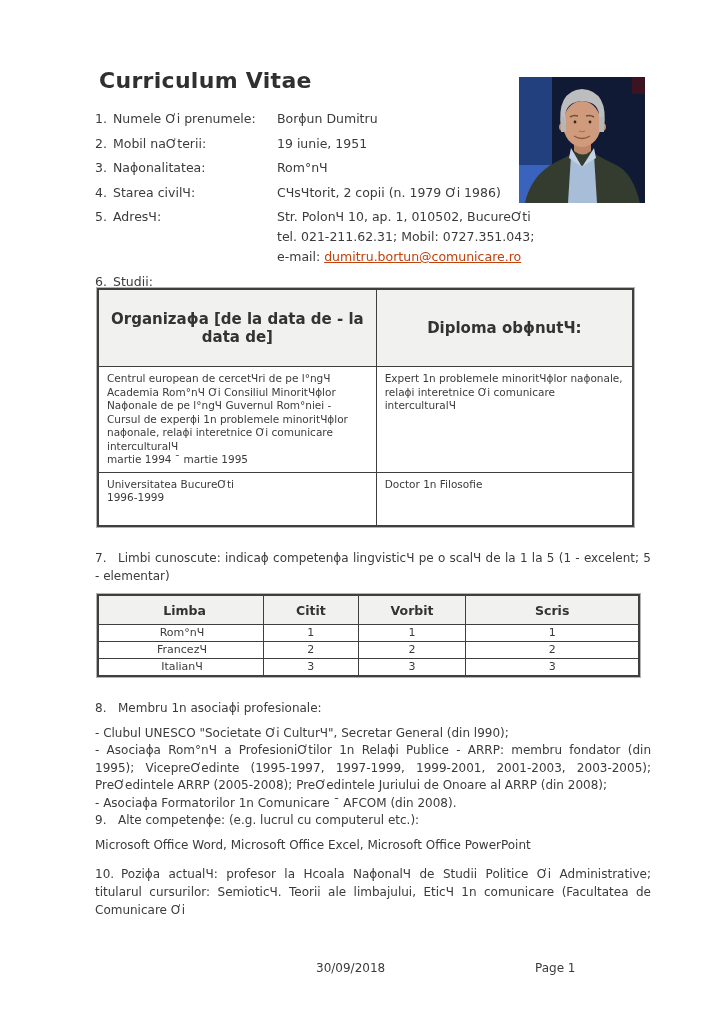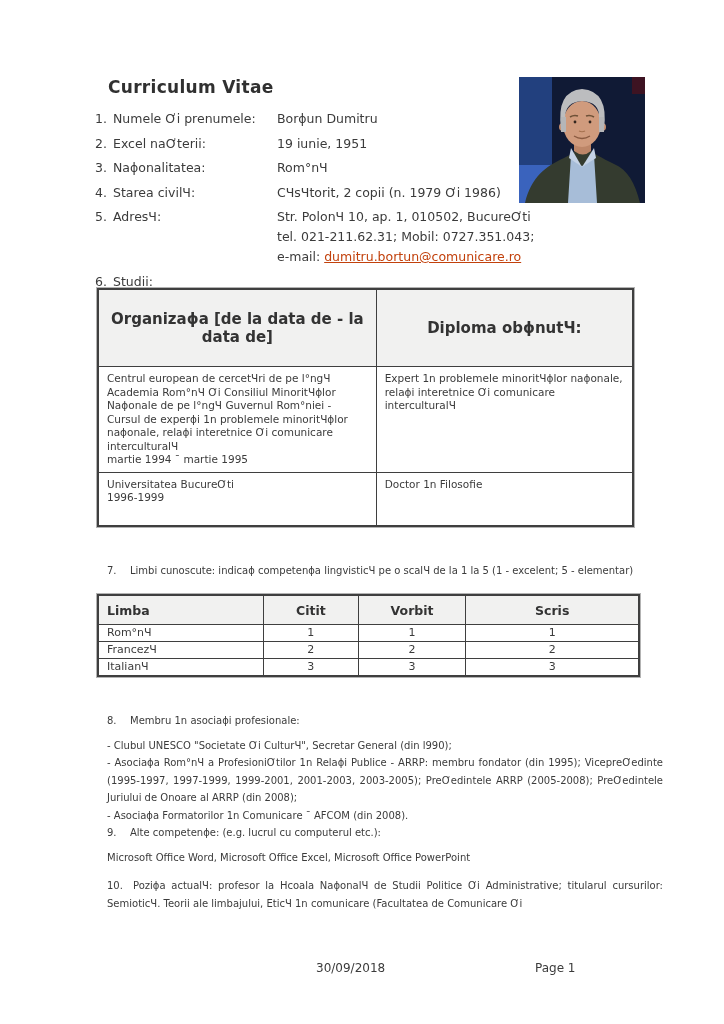--- a/index.html
+++ b/index.html
@@ -1,19 +1,19 @@
 <!DOCTYPE html>
 <html><head>
 <meta charset="utf-8">
 <style>
   html,body{margin:0;padding:0;background:#e9e9e9;}
   .page{position:relative;width:724px;height:1024px;background:#ffffff;margin:0 auto;
         font-family:"DejaVu Sans","Liberation Sans",sans-serif;color:#3b3b3b;overflow:hidden;}
 
-  .title{position:absolute;left:95px;top:64px;margin:13px;font-size:17px;font-weight:600;
+  .title{position:absolute;left:95px;top:64px;margin:4px;font-size:22px;font-weight:600;
          letter-spacing:.3px;color:#303030;}
 
   
   .info{position:absolute;left:95px;top:112px;width:470px;font-size:12.5px;line-height:13.5px;}
   .irow{display:flex;align-items:flex-start;margin-bottom:11px;}
   .num{width:18px;flex:0 0 18px;}
   .lbl{width:164px;flex:0 0 164px;}
   .val{flex:1;}
   .addr-line{margin-bottom:6.5px;}
   .addr-line:last-child{margin-bottom:0;}
@@ -26,37 +26,37 @@
   table{border-spacing:0;}
   .studies{position:absolute;left:97px;top:288px;width:537px;border-collapse:collapse;
            table-layout:fixed;border:2px solid #3f3f3f;outline:1px solid #b3b3b3;font-size:10.5px;}
   .studies th{background:#f1f1f0;font-size:15px;font-weight:600;padding:20px 4px;
               border:1px solid #3f3f3f;text-align:center;color:#333;}
   .studies td{border:1px solid #3f3f3f;padding:5px 8px;vertical-align:top;
               white-space:pre-line;line-height:13.5px;}
   .r1 td{height:56px;} .r2 td{height:94px;} .r3 td{height:42px;}
 
   
-  .para{position:absolute;left:95px;width:556px;font-size:10px;line-height:17.5px;
-        text-align:justify;margin:12px;}
+  .para{position:absolute;left:95px;width:556px;font-size:12px;line-height:17.5px;
+        text-align:justify;margin:0;}
   .pnum{display:inline-block;min-width:23px;}
   .s7{top:550px;}
   .s8{top:700px;}
   .s9{top:812px;}
   .s10{top:865px;line-height:18px;}
   .sec-head{margin:0 0 7px 0;text-align:left;}
   .sec-body{margin:0;}
   .plain{text-align:left;}
 
   
   .langs{position:absolute;left:97px;top:594px;width:543px;border-collapse:collapse;
          table-layout:fixed;border:2px solid #3f3f3f;outline:1px solid #b3b3b3;font-size:11px;}
   .langs th{background:#f1f1f0;font-size:12.5px;font-weight:600;height:26px;
             border:1px solid #3f3f3f;text-align:center;color:#333;}
-  .langs th.first, .langs td.first{text-align:left;padding-left:8px;}
+  .langs th.first, .langs td.first{text-align:center;padding-left:8px;}
   .langs td{border:1px solid #3f3f3f;height:14px;line-height:14px;text-align:center;padding:1px 6px;}
 
   
   .footer-date{position:absolute;left:316px;top:961px;font-size:12px;}
   .footer-page{position:absolute;left:535px;top:961px;font-size:12px;text-align:center;}
 </style>
 </head>
 <body>
 
 <div class="page">
@@ -88,21 +88,21 @@
   </svg>
 
   <div class="info">
     <div class="irow">
       <span class="num">1.</span>
       <span class="lbl">Numele Ơi prenumele:</span>
       <span class="val">Borɸun Dumitru</span>
     </div>
     <div class="irow">
       <span class="num">2.</span>
-      <span class="lbl">Excel naƠterii:</span>
+      <span class="lbl">Mobil naƠterii:</span>
       <span class="val">19 iunie, 1951</span>
     </div>
     <div class="irow">
       <span class="num">3.</span>
       <span class="lbl">Naɸonalitatea:</span>
       <span class="val">Rom°nЧ</span>
     </div>
     <div class="irow">
       <span class="num">4.</span>
       <span class="lbl">Starea civilЧ:</span>

